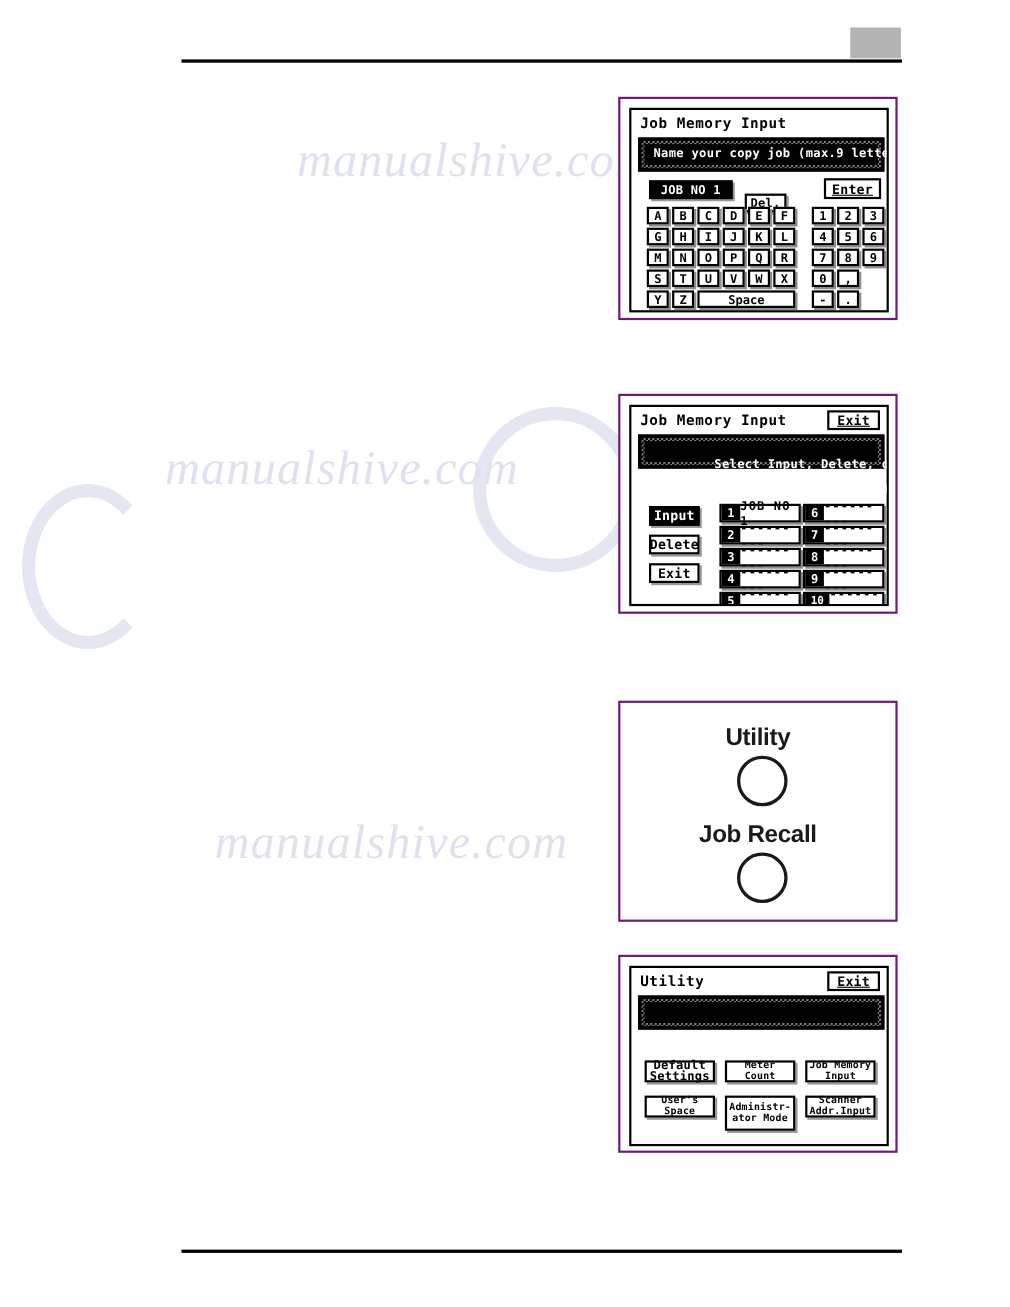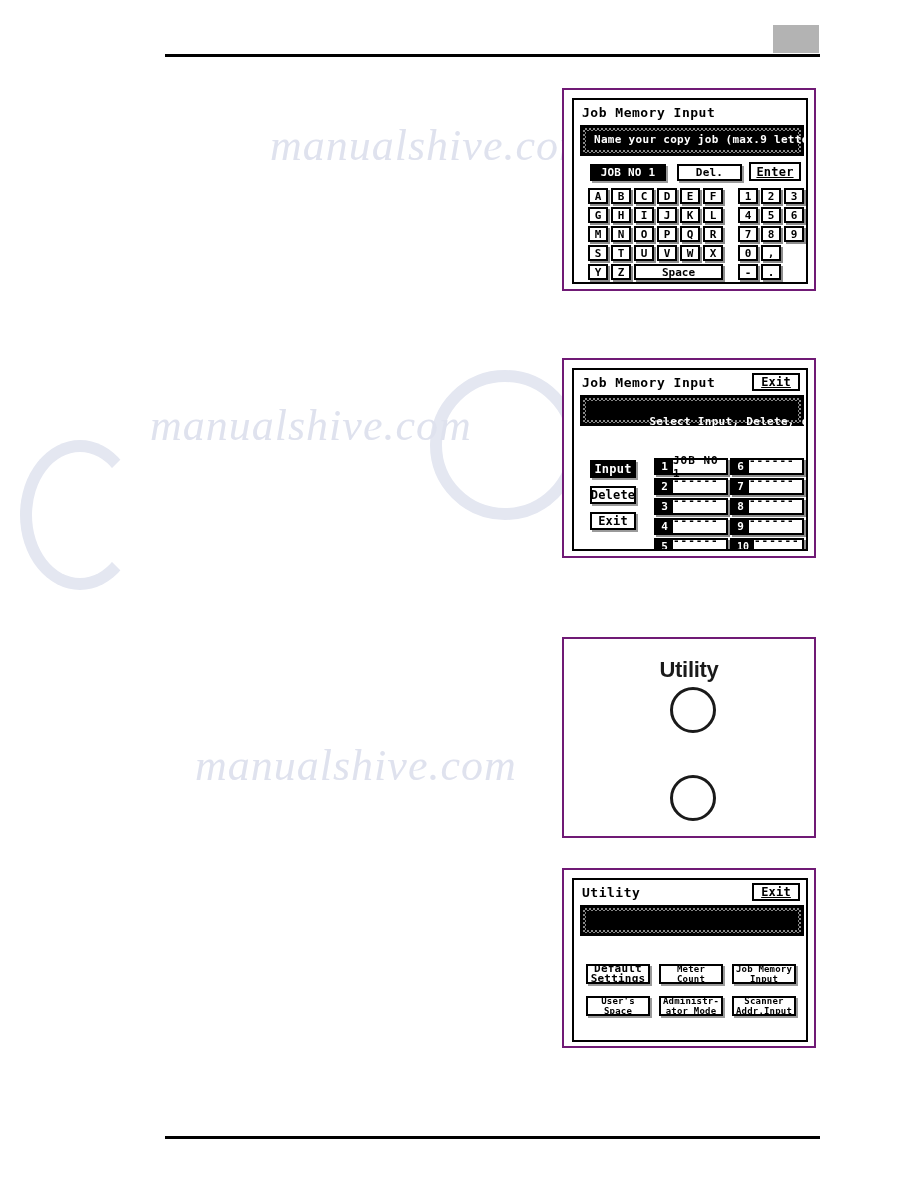--- a/index.html
+++ b/index.html
@@ -220,21 +220,21 @@
     <div class="lcd-title" style="left:8px; top:5px;">Job Memory Input</div>
 
     <div class="msg-bar" style="left:6px; top:25px; width:224px; height:31px;">
       <div class="msg-inner">Name your copy job (max.9 letters).</div>
     </div>
 
     <div class="btn inv" style="left:16px; top:64px; width:76px; height:17px; font-size:11px;">
       <span>JOB NO 1</span>
     </div>
 
-    <div class="btn" style="left:103px; top:64px; width:65px; height:17px; font-size:11px;">
+    <div class="btn" style="left:103px; top:76px; width:38px; height:17px; font-size:11px;">
       <span>Del.</span>
     </div>
 
     <div class="btn plain" style="left:175px; top:62px; width:52px; height:19px; font-size:12px; border-width:2px;">
       <span>Enter</span>
     </div>
 
     <div class="key" style="left:14px; top:88px; width:20px; height:16px;">
         <span>A</span>
       </div>
@@ -437,20 +437,21 @@
     </div>
   </div>
 </div>
 
 <div class="panel" style="left:562px; top:637px; width:254px; height:201px;">
 
   <div style="position:relative; width:100%; height:100%;">
     <div class="hw-label" style="top:18px;">Utility</div>
     <div class="hw-key" style="left:106px; top:48px; width:46px; height:46px;"></div>
 
+    <div class="hw-label" style="top:106px;">Job Recall</div>
     <div class="hw-key" style="left:106px; top:136px; width:46px; height:46px;"></div>
   </div>
 </div>
 
 <div class="panel" style="left:562px; top:868px; width:254px; height:180px;">
 
   <div class="lcd" style="left:8px; top:8px; width:236px; height:164px;">
 
     <div class="lcd-title" style="left:8px; top:5px;">Utility</div>
 
@@ -472,21 +473,21 @@
     </div>
     <div class="btn" style="left:158px; top:84px; width:64px; height:20px; font-size:9px;">
       <span>Job Memory
 Input</span>
     </div>
 
     <div class="btn" style="left:12px; top:116px; width:64px; height:20px; font-size:9px;">
       <span>User's
 Space</span>
     </div>
-    <div class="btn" style="left:85px; top:116px; width:64px; height:20px; font-size:9px;">
+    <div class="btn" style="left:85px; top:116px; width:64px; height:32px; font-size:9px;">
       <span>Administr-
 ator Mode</span>
     </div>
     <div class="btn" style="left:158px; top:116px; width:64px; height:20px; font-size:9px;">
       <span>Scanner
 Addr.Input</span>
     </div>
   </div>
 </div>
 

